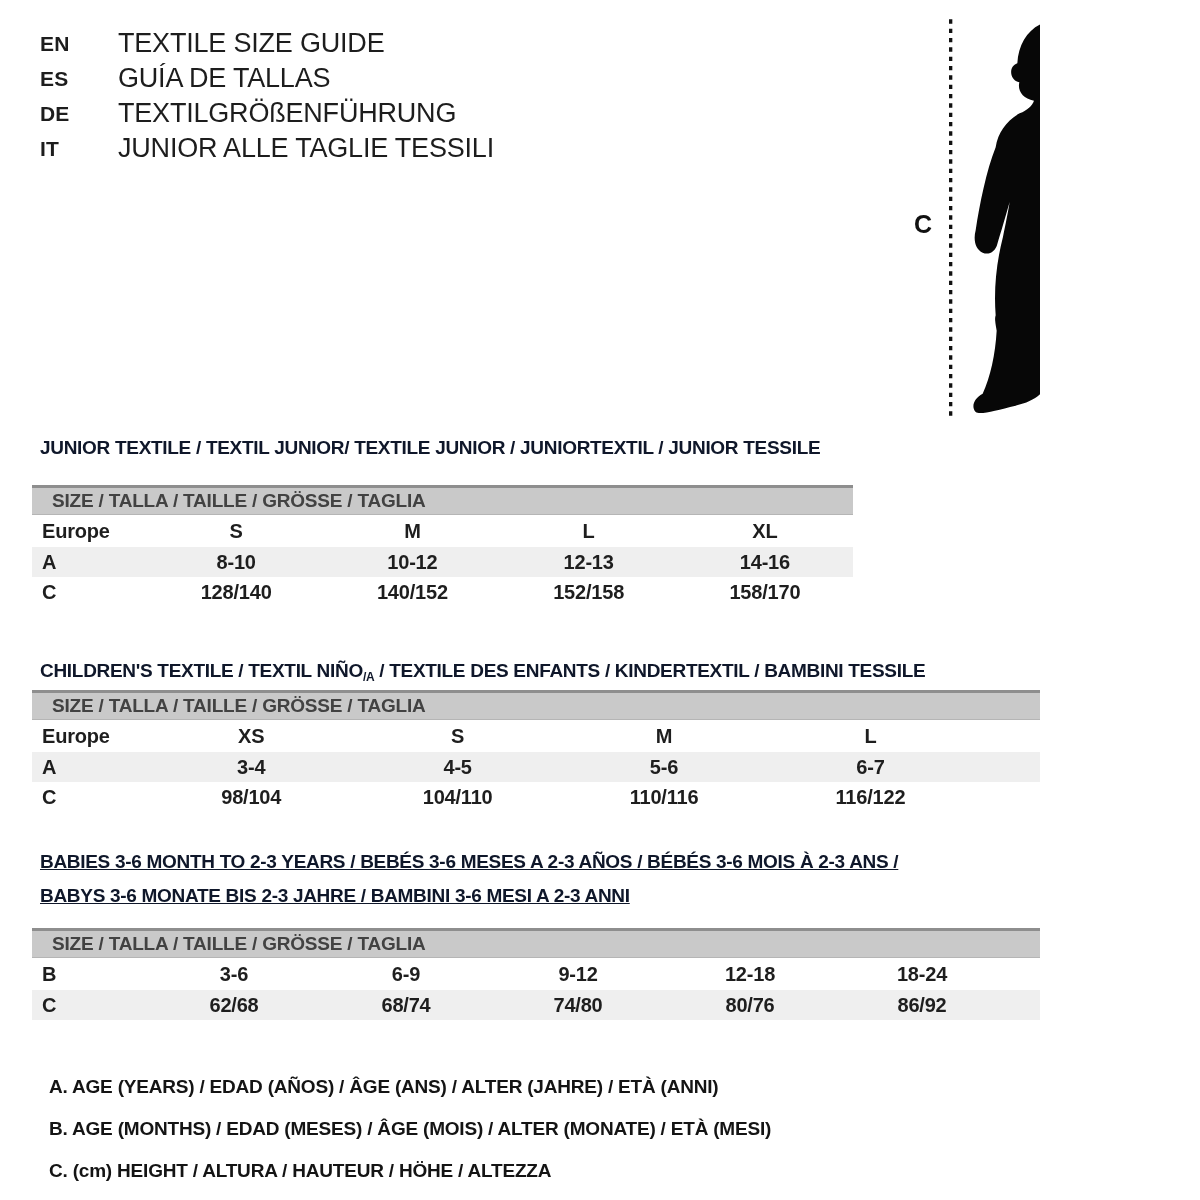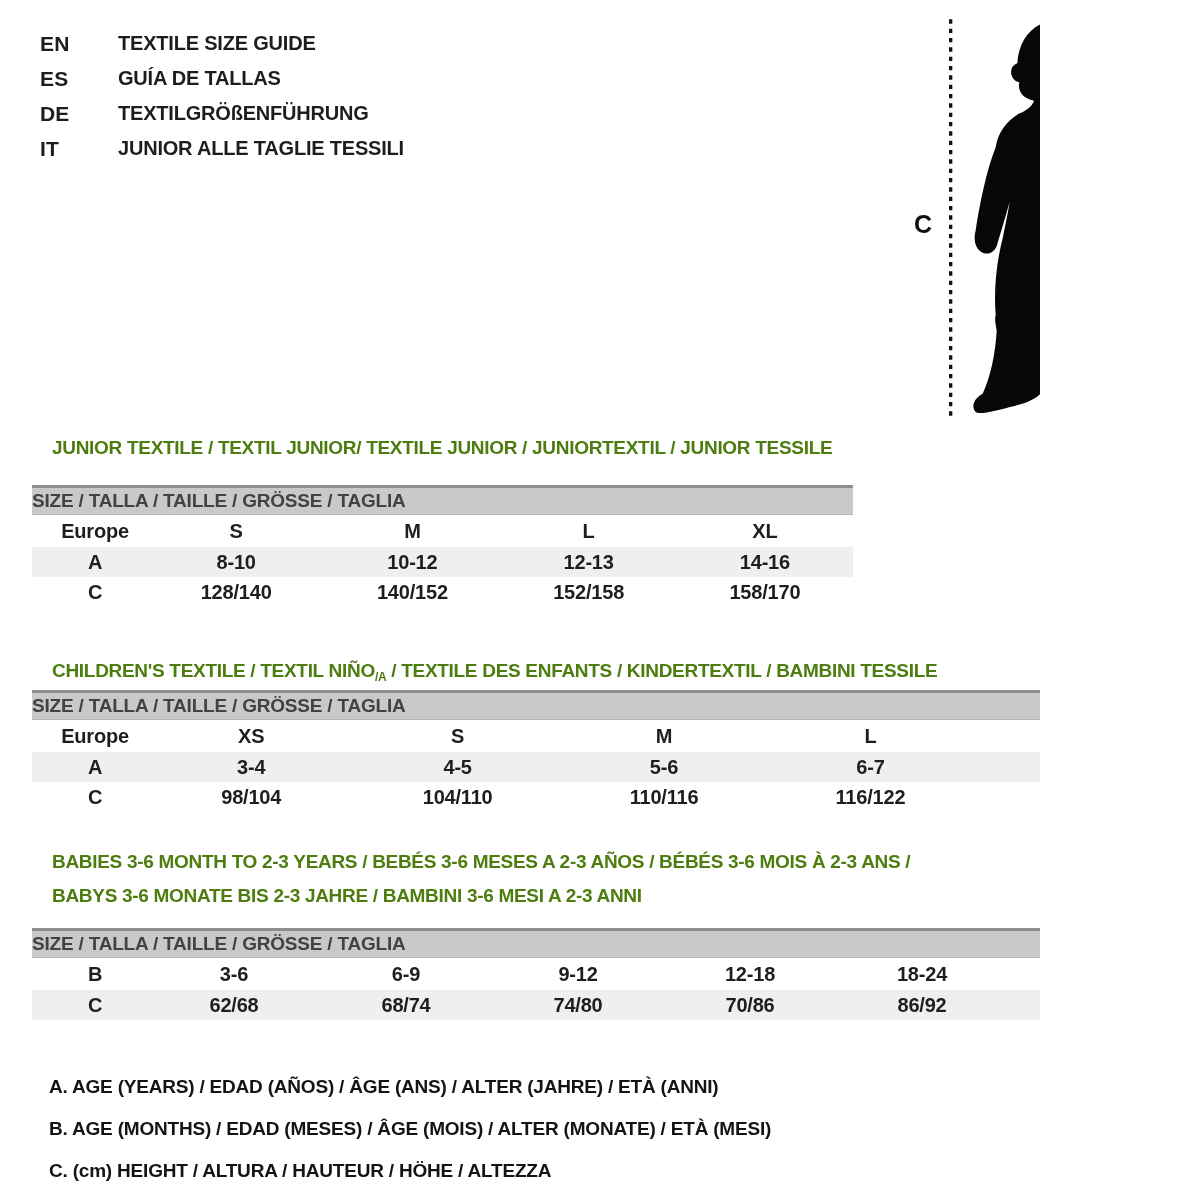--- a/index.html
+++ b/index.html
@@ -5,42 +5,42 @@
   * { margin:0; padding:0; box-sizing:border-box; }
   html,body { background:#ffffff; }
   .page {
     position:relative; width:1040px; height:1200px; background:#ffffff;
     font-family:"Liberation Sans", sans-serif; color:#1d1d1d; overflow:hidden;
   }
   
   .lang-list { position:absolute; left:40px; top:26px; }
   .lang-row { display:flex; height:35px; line-height:35px; }
   .lang-code { width:78px; font-size:21px; font-weight:bold; letter-spacing:0.2px; }
-  .lang-label { font-size:20px; font-weight:bold; letter-spacing:-0.2px; white-space:nowrap; }
+  .lang-label { font-size:27px; font-weight:normal; letter-spacing:-0.2px; white-space:nowrap; }
 
   
   .figure { position:absolute; left:900px; top:0; width:300px; height:430px; }
   .figure svg { display:block; width:300px; height:430px; }
   .measure-label { position:absolute; left:14px; top:210px; font-size:25px; font-weight:bold; color:#111; }
 
   
   .sec-title { position:absolute; left:40px; font-size:19px; font-weight:bold;
-               color:#4d7c0f; letter-spacing:-0.3px; white-space:nowrap;margin-left:12px; }
+               color:#0f172a; letter-spacing:-0.3px; white-space:nowrap; }
   .sec-title .subsz { font-size:12px; vertical-align:-4px; font-weight:bold; }
   .two-line { line-height:34px; }
 
   
   .sg-table { position:absolute; left:32px; }
   .size-bar { height:30px; line-height:26px; background:#c9c9c9; border-top:3px solid #8e8e8e;
-              border-bottom:1px solid #b5b5b5; padding-left:0; font-size:19px; font-weight:bold;
+              border-bottom:1px solid #b5b5b5; padding-left:20px; font-size:19px; font-weight:bold;
               color:#424242; letter-spacing:-0.2px; }
   .t-row { display:flex; height:30px; line-height:30px; font-size:20px; font-weight:bold;
            color:#1e1e1e; letter-spacing:-0.2px; }
   .t-row.tall { height:32px; line-height:32px; }
-  .t-label { width:116px; padding-left:10px; text-align:center; }
+  .t-label { width:116px; padding-left:10px; text-align:left; }
   .t-cell { flex:1; text-align:center; }
   .shaded { background:#efefef; }
 
   
   .legend { position:absolute; left:49px; top:1066px; }
   .legend-line { height:42px; line-height:42px; font-size:19px; font-weight:bold;
                  color:#141414; letter-spacing:-0.2px; white-space:nowrap; }
 </style>
 </head>
 <body>
@@ -159,41 +159,41 @@
     <div class="t-row">
       <span class="t-label">C</span>
       <span class="t-cell">98/104</span>
       <span class="t-cell">104/110</span>
       <span class="t-cell">110/116</span>
       <span class="t-cell">116/122</span>
       <span class="t-cell">122/128</span>
     </div>
   </div>
 
-  <div class="sec-title two-line" style="top:845px;">
+  <div class="sec-title two-line" style="top:845px;text-decoration:underline;">
     <div>BABIES 3-6 MONTH TO 2-3 YEARS / BEBÉS 3-6 MESES A 2-3 AÑOS / BÉBÉS 3-6 MOIS À 2-3 ANS /</div>
     <div>BABYS 3-6 MONATE BIS 2-3 JAHRE / BAMBINI 3-6 MESI A 2-3 ANNI</div>
   </div>
   <div class="sg-table" style="top:928px; width:1148px;">
     <div class="size-bar">SIZE / TALLA / TAILLE / GRÖSSE / TAGLIA</div>
     <div class="t-row tall">
       <span class="t-label">B</span>
       <span class="t-cell">3-6</span>
       <span class="t-cell">6-9</span>
       <span class="t-cell">9-12</span>
       <span class="t-cell">12-18</span>
       <span class="t-cell">18-24</span>
       <span class="t-cell">24-36</span>
     </div>
     <div class="t-row shaded">
       <span class="t-label">C</span>
       <span class="t-cell">62/68</span>
       <span class="t-cell">68/74</span>
       <span class="t-cell">74/80</span>
-      <span class="t-cell">70/86</span>
+      <span class="t-cell">80/76</span>
       <span class="t-cell">86/92</span>
       <span class="t-cell">92/98</span>
     </div>
   </div>
 
   <div class="legend">
     <div class="legend-line">A. AGE (YEARS) / EDAD (AÑOS) / ÂGE (ANS) / ALTER (JAHRE) / ETÀ (ANNI)</div>
     <div class="legend-line">B. AGE (MONTHS) / EDAD (MESES) / ÂGE (MOIS) / ALTER (MONATE) / ETÀ (MESI)</div>
     <div class="legend-line">C. (cm) HEIGHT / ALTURA / HAUTEUR / HÖHE / ALTEZZA</div>
   </div>

